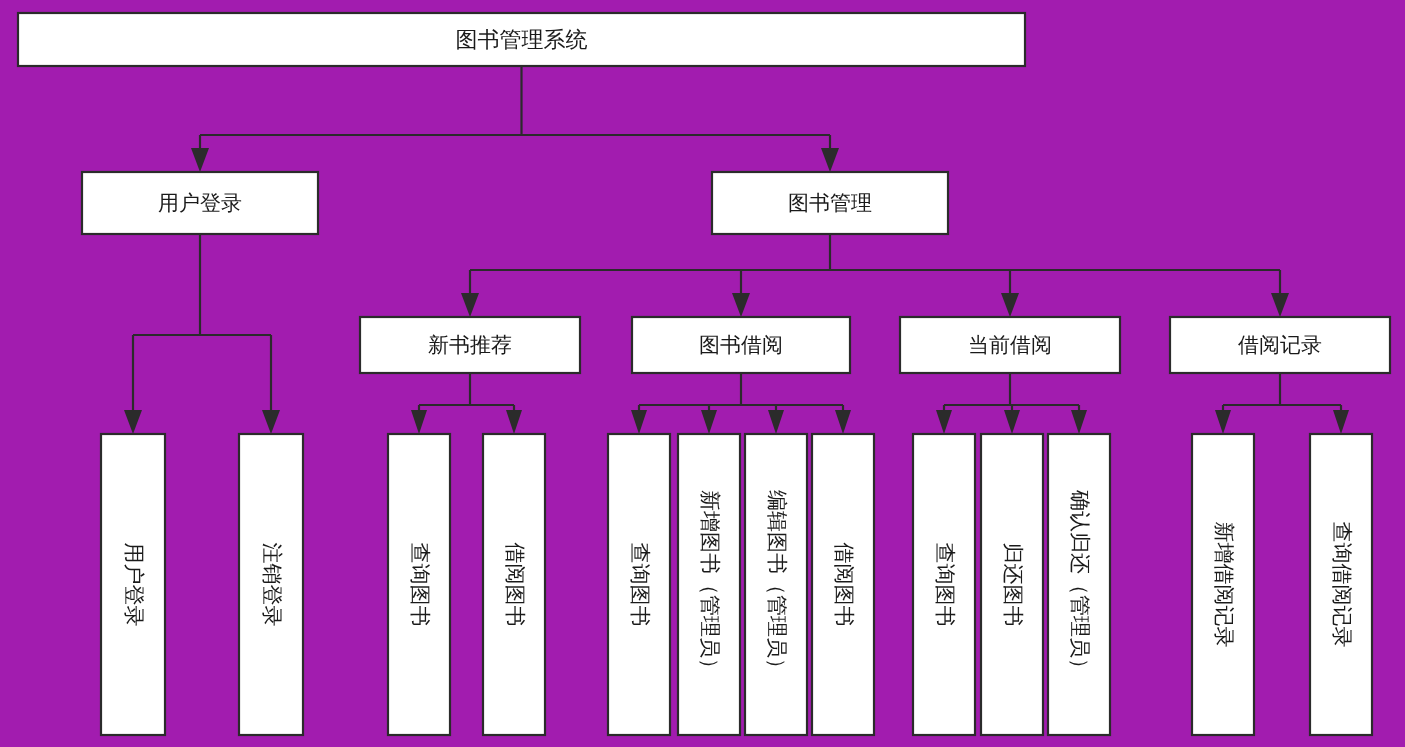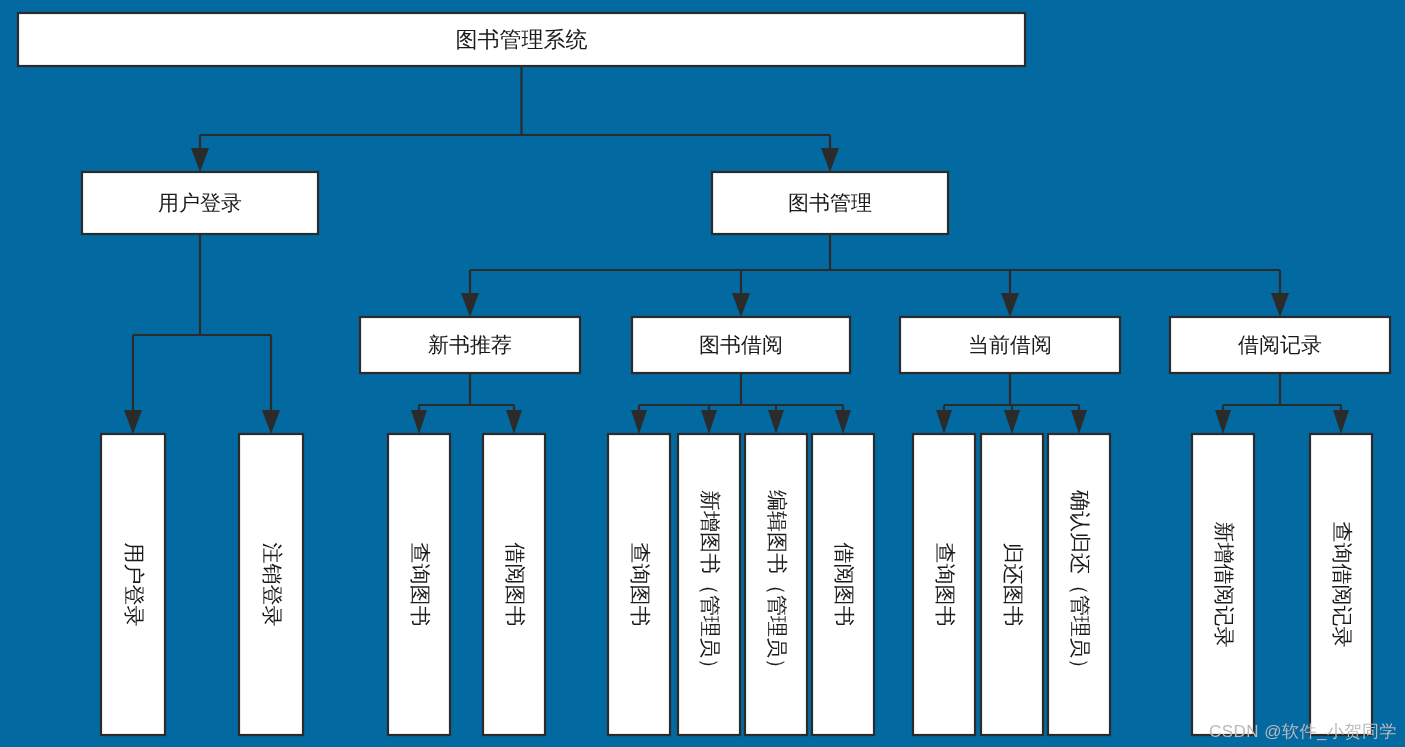--- a/index.html
+++ b/index.html
@@ -10,21 +10,21 @@
   body {
     width: 1405px;
     height: 747px;
     font-family: "Liberation Sans", sans-serif;
     overflow: hidden;
   }
   #diagram-root {
     position: relative;
     width: 1405px;
     height: 747px;
-    background: #0369a1;
+    background: #a21caf;
   }
   svg.canvas {
     position: absolute;
     left: 0;
     top: 0;
     width: 1405px;
     height: 747px;
   }
   .node-box {
     fill: #ffffff;
@@ -246,15 +246,14 @@
       <text class="node-label label-v" x="584.5" y="-1223" transform="rotate(90)">新增借阅记录</text>
     </g>
 
     <g>
       <rect class="node-box" x="1310" y="434" width="62" height="301"></rect>
       <text class="node-label label-v" x="584.5" y="-1341" transform="rotate(90)">查询借阅记录</text>
     </g>
 
   </svg>
 
-  <div class="watermark">CSDN @软件_小贺同学</div>
 
 </div>
 
 </body></html>

